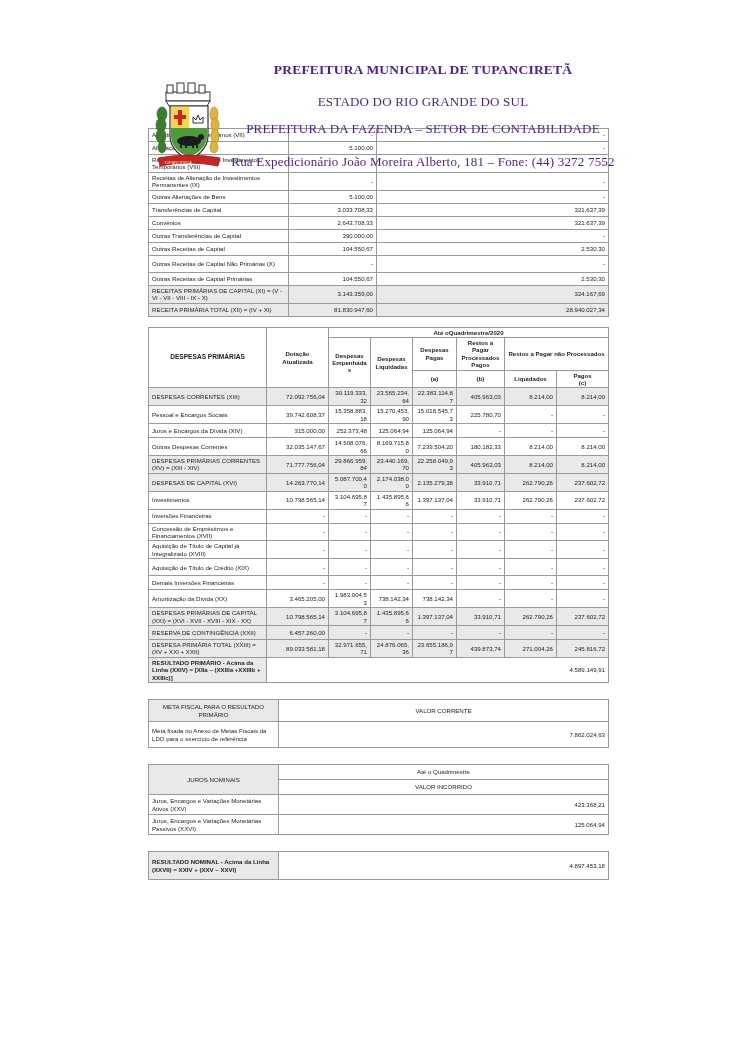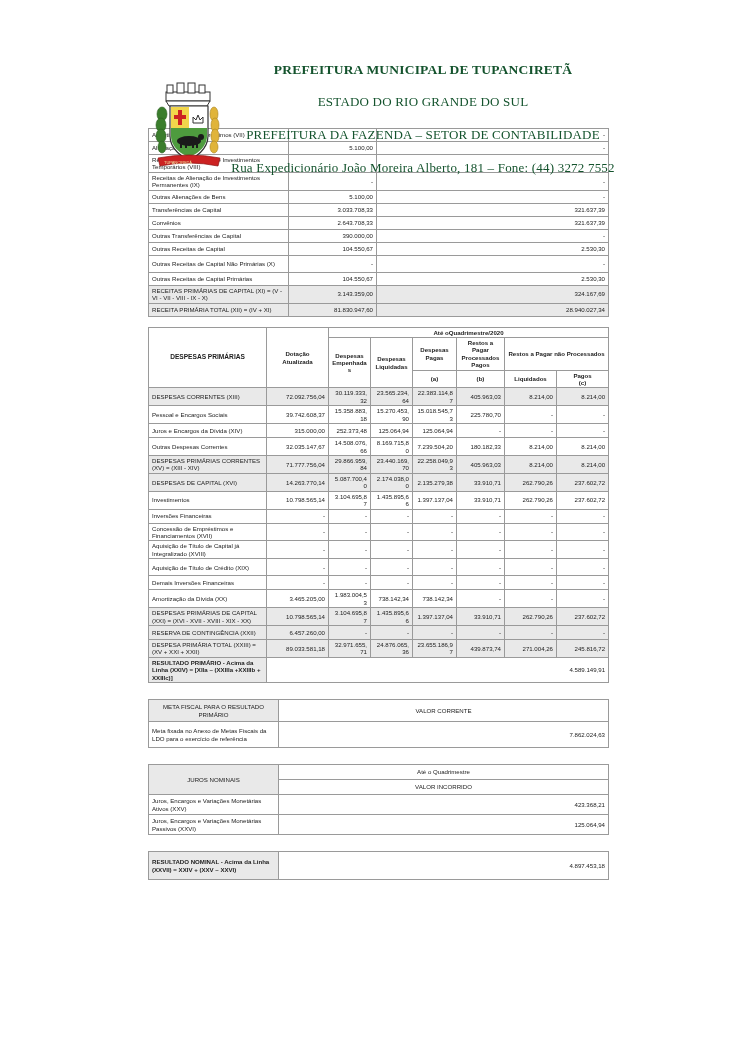--- a/index.html
+++ b/index.html
@@ -9,23 +9,23 @@
     background: #ffffff;
     font-family: "Liberation Sans", sans-serif;
     color: #1a1a1a;
   }
   .page { position: relative; width: 756px; height: 1040px; overflow: hidden; }
 
   
   .header { position: relative; padding-top: 62px; height: 128px; }
   .crest { position: absolute; left: 150px; top: 78px; width: 76px; height: 92px; }
   .header-lines { text-align: center; padding-left: 120px; padding-right: 30px; }
-  .hl { font-family: "Liberation Serif", serif; color: #14532d; letter-spacing: .2px; }
+  .hl { font-family: "Liberation Serif", serif; color: #4c1d95; letter-spacing: .2px; }
   .hl1 { font-size: 13.5px; font-weight: bold; margin-bottom: 16px; }
-  .hl2 { font-size: 13px; margin-bottom: 17px; }
+  .hl2 { font-size: 13px; margin-bottom: 11px; }
   .hl3 { font-size: 13px; margin-bottom: 17px; }
   .hl4 { font-size: 13px; }
 
   
   .tbl-wrap { margin: 0 auto; width: 460px; }
   table { border-collapse: collapse; width: 460px; table-layout: fixed; }
   table td, table th {
     border: 1px solid #9a9a9a;
     font-size: 6.1px;
     line-height: 1.22;

